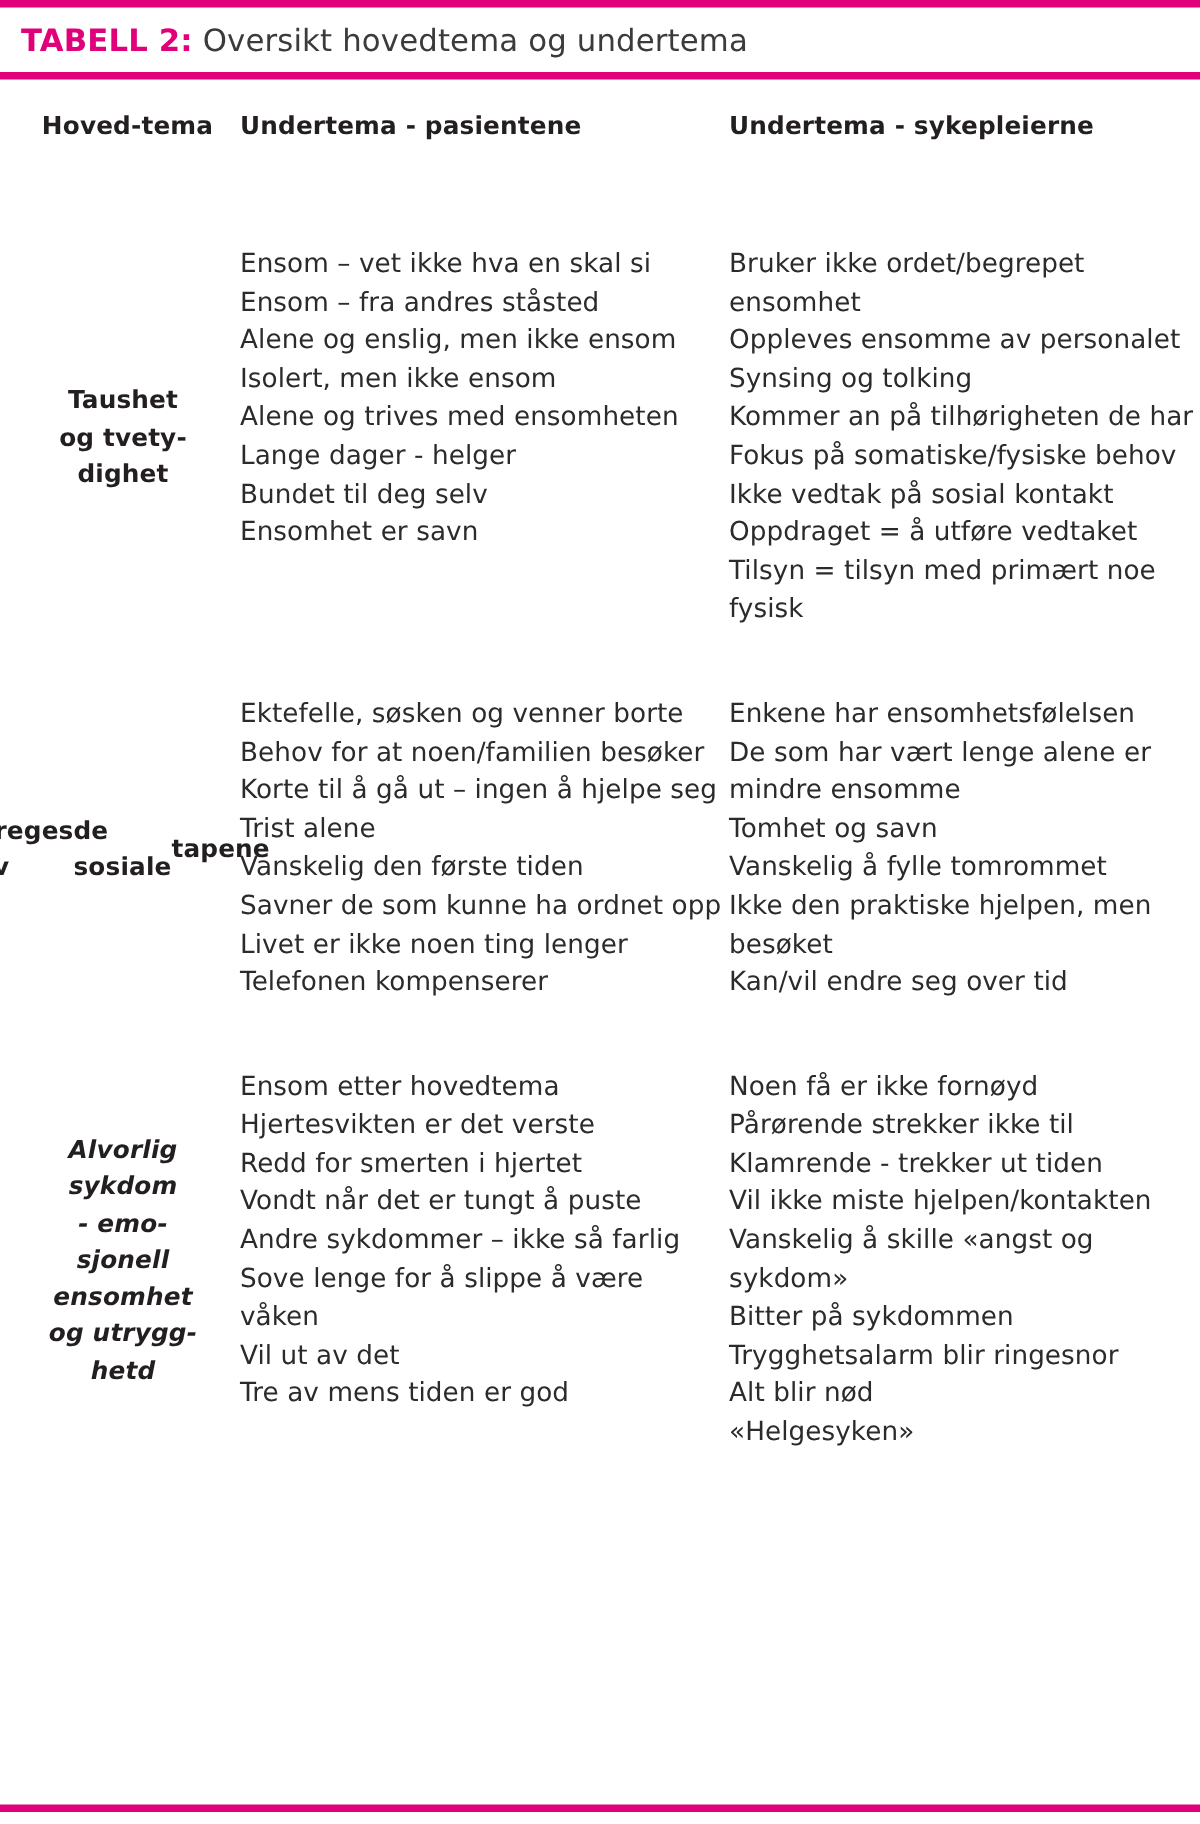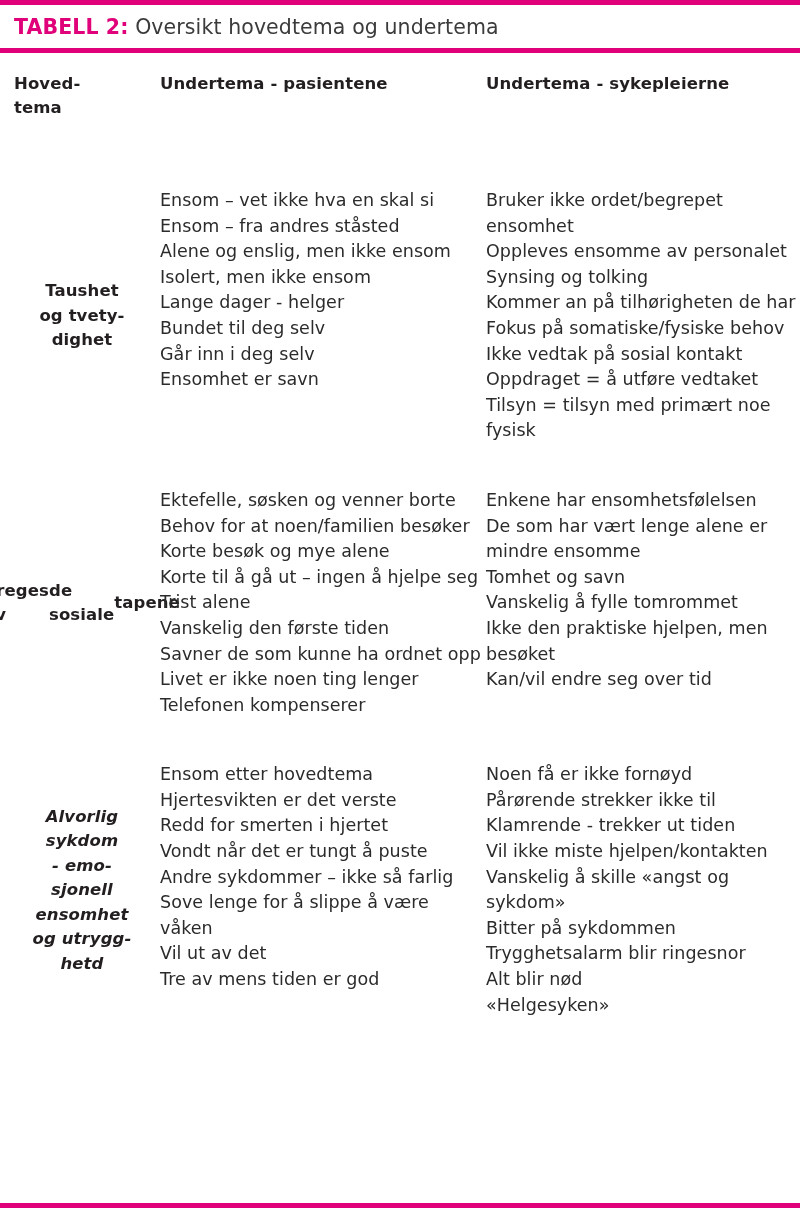--- a/index.html
+++ b/index.html
@@ -124,42 +124,42 @@
   <div class="rule-top"></div>
 
   <div class="caption">
     <span class="caption-label">TABELL 2:</span><span class="caption-text"> Oversikt hovedtema og undertema</span>
   </div>
 
   <div class="rule-under-title"></div>
 
   <div class="table">
 
-    <div class="head-cell c1" style="display: flex; flex-direction: column; justify-content: center;">
+    <div class="head-cell c1" style="display: flex; flex-direction: row; justify-content: center;">
         <span class="entry">Hoved-</span>
         <span class="entry">tema</span>
       </div>
     <div class="head-cell c2">Undertema - pasientene</div>
     <div class="head-cell c3">Undertema - sykepleierne</div>
 
     <div class="gap gap-1"></div>
 
     <div class="row-theme" style="display: flex; flex-direction: column; justify-content: center;">
         <span class="entry">Taushet</span>
         <span class="entry">og tvety-</span>
         <span class="entry">dighet</span>
       </div>
     <div class="row-list">
         <span class="entry">Ensom – vet ikke hva en skal si</span>
         <span class="entry">Ensom – fra andres ståsted</span>
         <span class="entry">Alene og enslig, men ikke ensom</span>
         <span class="entry">Isolert, men ikke ensom</span>
+        <span class="entry">Alene og trives med ensomheten</span>
         <span class="entry">Lange dager - helger</span>
         <span class="entry">Bundet til deg selv</span>
-        <span class="entry">Går inn i deg selv</span>
         <span class="entry">Ensomhet er savn</span>
       </div>
     <div class="row-list">
         <span class="entry">Bruker ikke ordet/begrepet ensomhet</span>
         <span class="entry">Oppleves ensomme av personalet</span>
         <span class="entry">Synsing og tolking</span>
         <span class="entry">Kommer an på tilhørigheten de har</span>
         <span class="entry">Fokus på somatiske/fysiske behov</span>
         <span class="entry">Ikke vedtak på sosial kontakt</span>
         <span class="entry">Oppdraget = å utføre vedtaket</span>
@@ -169,21 +169,20 @@
     <div class="gap gap-2"></div>
 
     <div class="row-theme" style="display: flex; flex-direction: row; justify-content: center;">
         <span class="entry">Preges av</span>
         <span class="entry">de sosiale</span>
         <span class="entry">tapene</span>
       </div>
     <div class="row-list">
         <span class="entry">Ektefelle, søsken og venner borte</span>
         <span class="entry">Behov for at noen/familien besøker</span>
-        <span class="entry">Korte besøk og mye alene</span>
         <span class="entry">Korte til å gå ut – ingen å hjelpe seg</span>
         <span class="entry">Trist alene</span>
         <span class="entry">Vanskelig den første tiden</span>
         <span class="entry">Savner de som kunne ha ordnet opp</span>
         <span class="entry">Livet er ikke noen ting lenger</span>
         <span class="entry">Telefonen kompenserer</span>
       </div>
     <div class="row-list">
         <span class="entry">Enkene har ensomhetsfølelsen</span>
         <span class="entry">De som har vært lenge alene er mindre ensomme</span>

